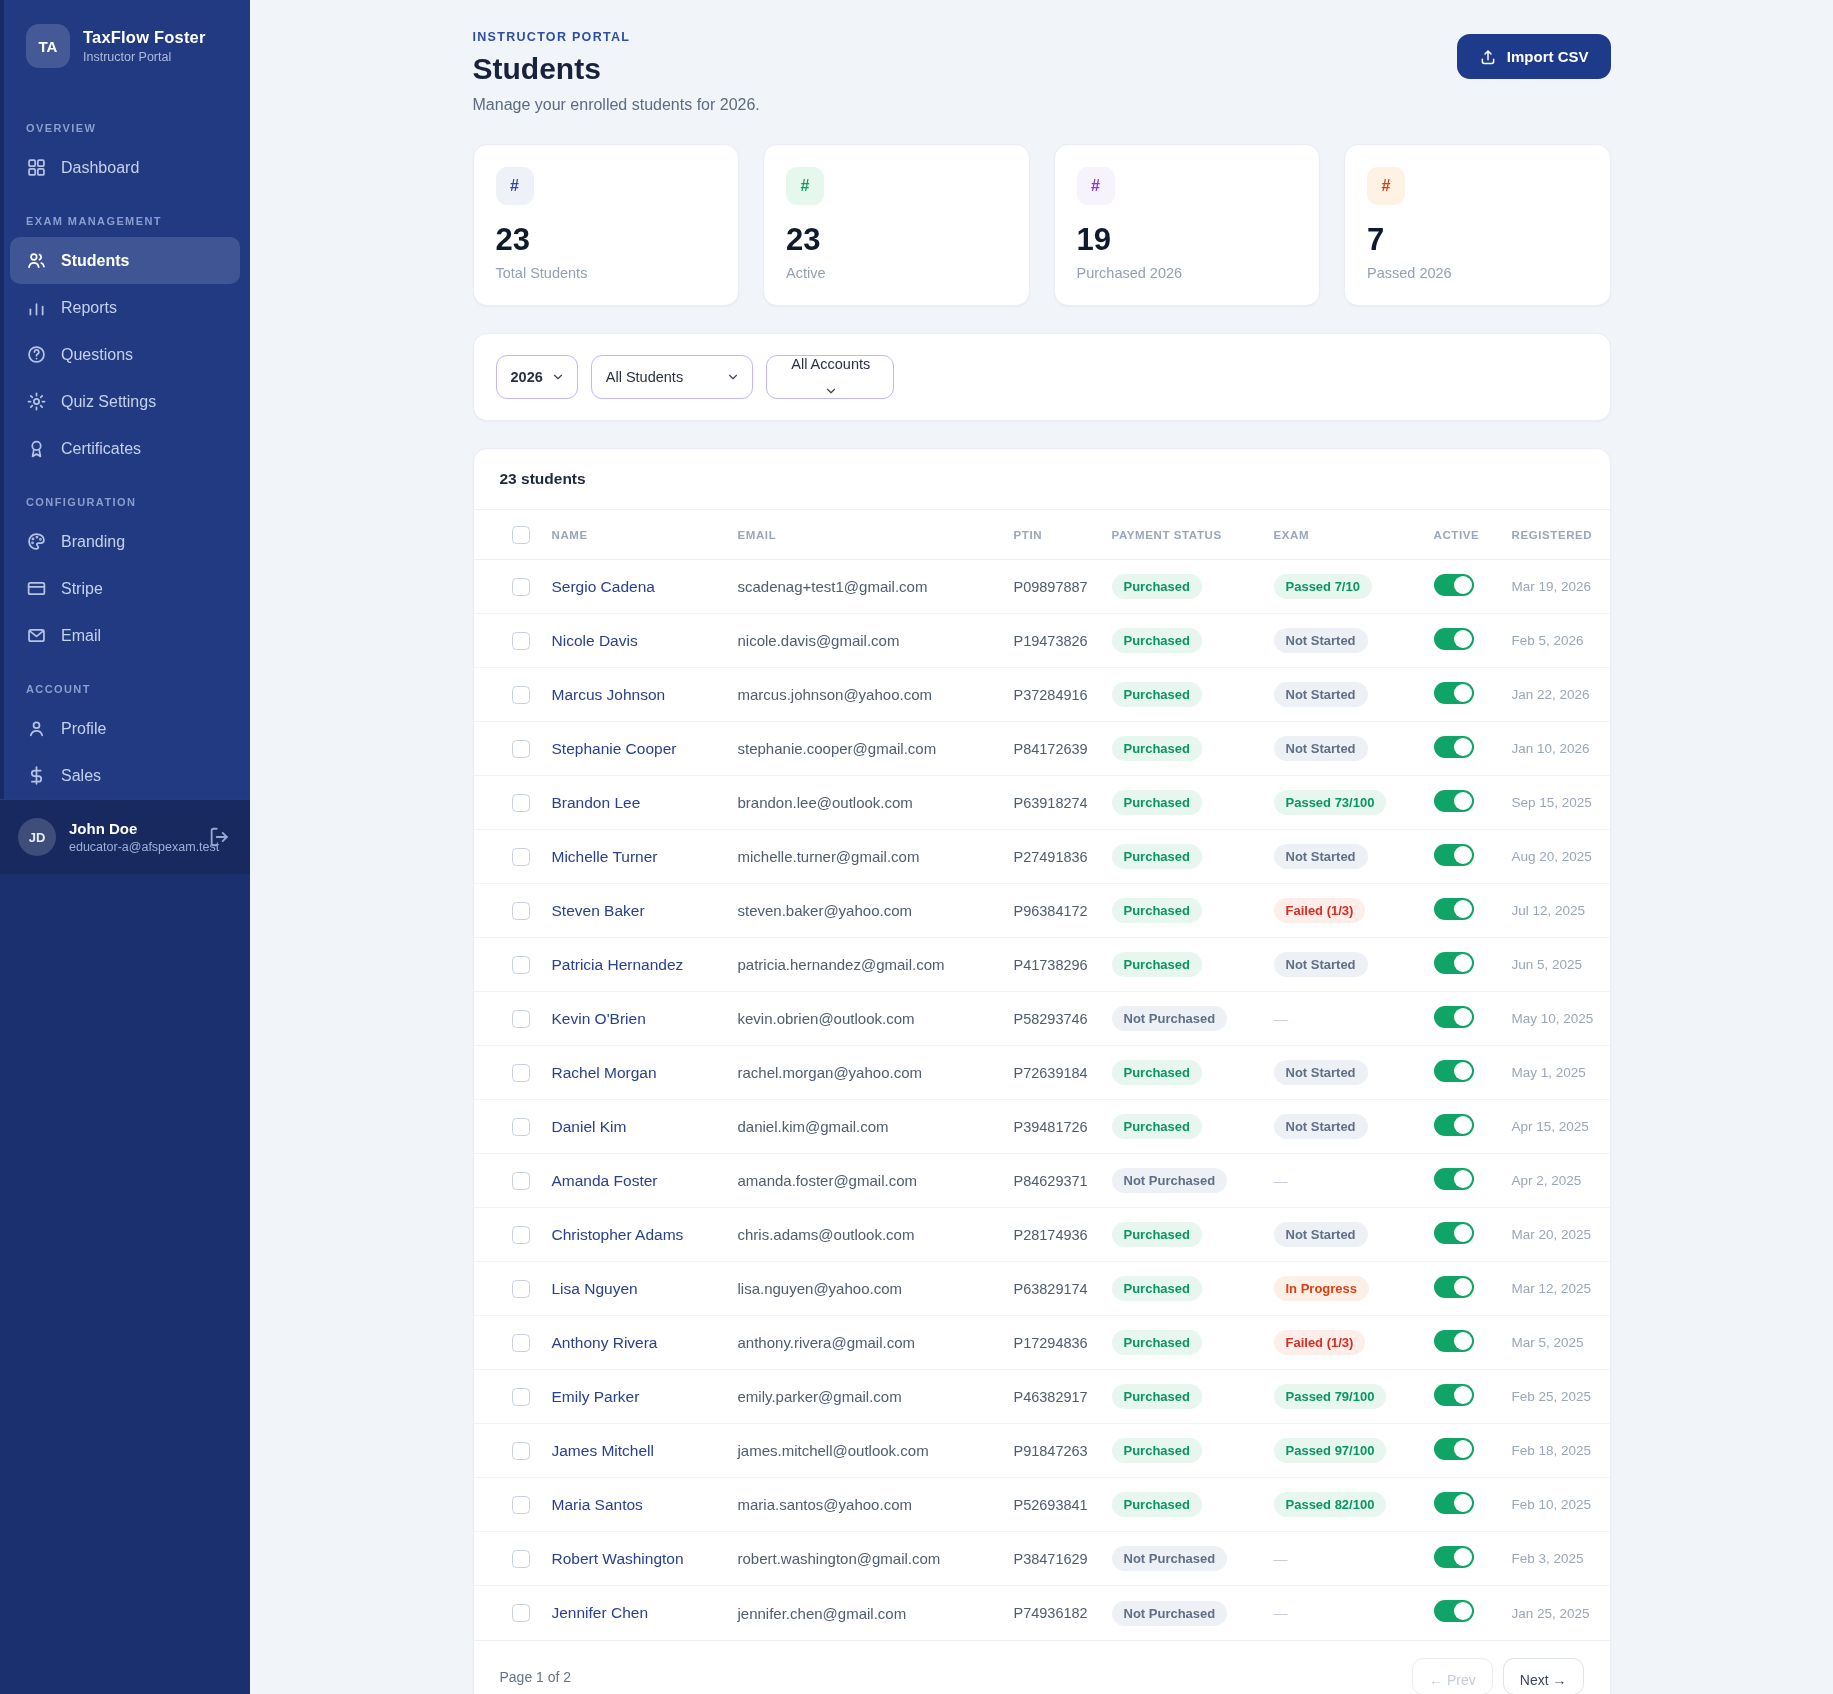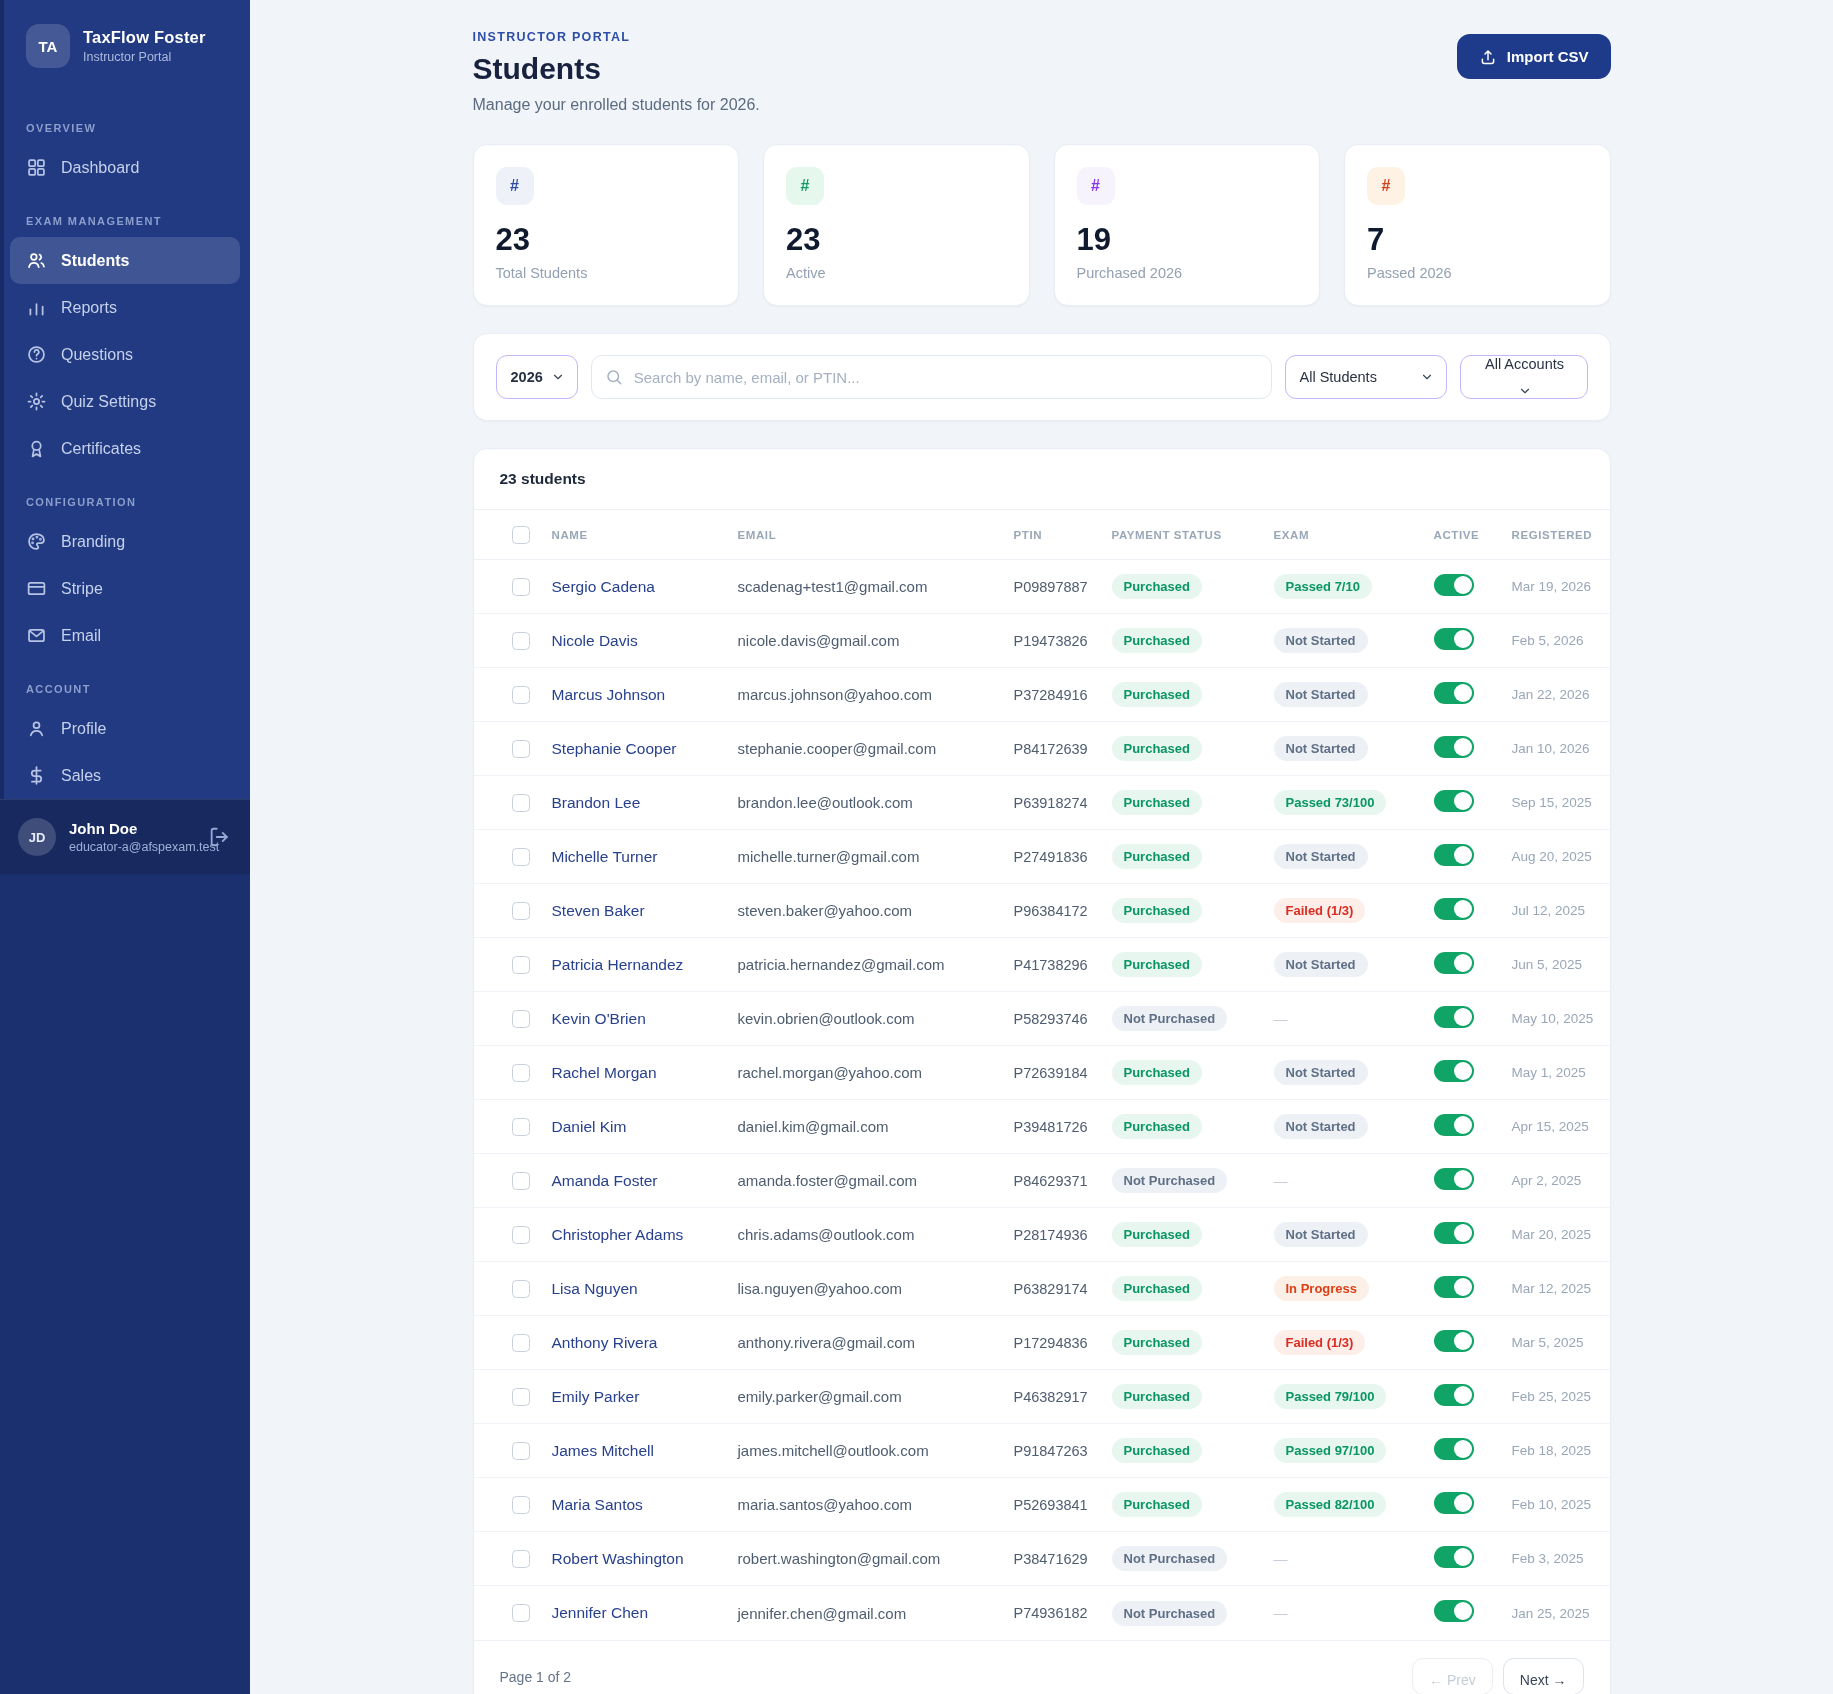--- a/index.html
+++ b/index.html
@@ -361,29 +361,20 @@
       </div>
 
     <div class="filter-card">
       <div class="select year">
         <span>2026</span>
         <span class="chev">
             <svg viewBox="0 0 24 24" fill="none" stroke="currentColor" stroke-width="2" stroke-linecap="round" stroke-linejoin="round" width="100%" height="100%">
               <polyline points="6,9 12,15 18,9"></polyline>
             </svg>
           </span>
-      </div>
-      <div class="search-wrap">
-        <span class="search-icon">
-            <svg viewBox="0 0 24 24" fill="none" stroke="currentColor" stroke-width="2" stroke-linecap="round" stroke-linejoin="round" width="100%" height="100%">
-              <circle cx="11" cy="11" r="7"></circle>
-              <line x1="16.3" y1="16.3" x2="21" y2="21"></line>
-            </svg>
-          </span>
-        <input class="search-input" type="text" placeholder="Search by name, email, or PTIN..." style="">
       </div>
       <div class="select" style="width:162px;">
         <span>All Students</span>
         <span class="chev">
             <svg viewBox="0 0 24 24" fill="none" stroke="currentColor" stroke-width="2" stroke-linecap="round" stroke-linejoin="round" width="100%" height="100%">
               <polyline points="6,9 12,15 18,9"></polyline>
             </svg>
           </span>
       </div>
       <div class="select" style="width:128px;flex-direction:column;">

